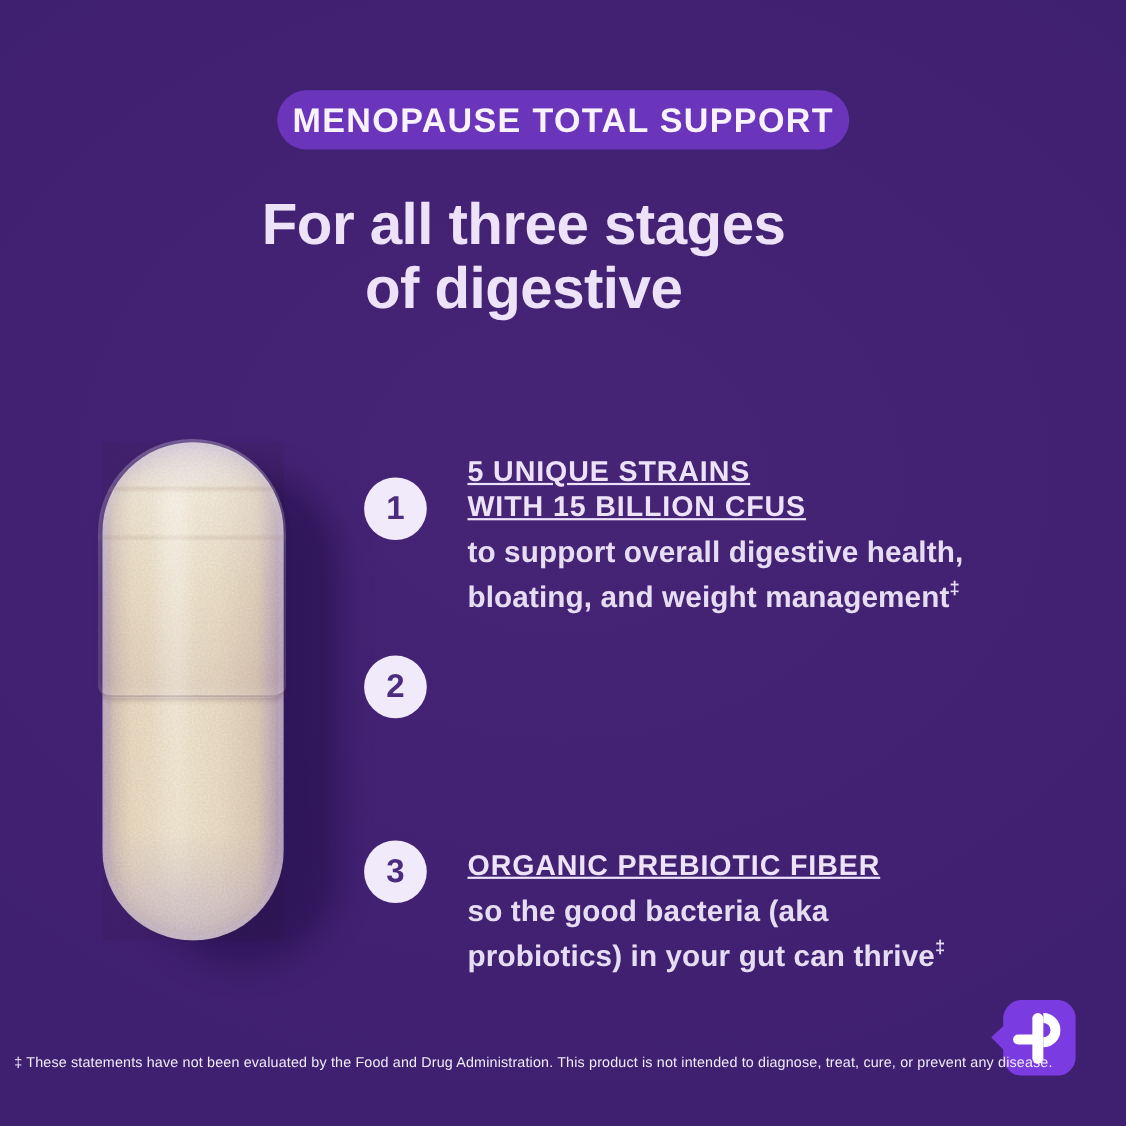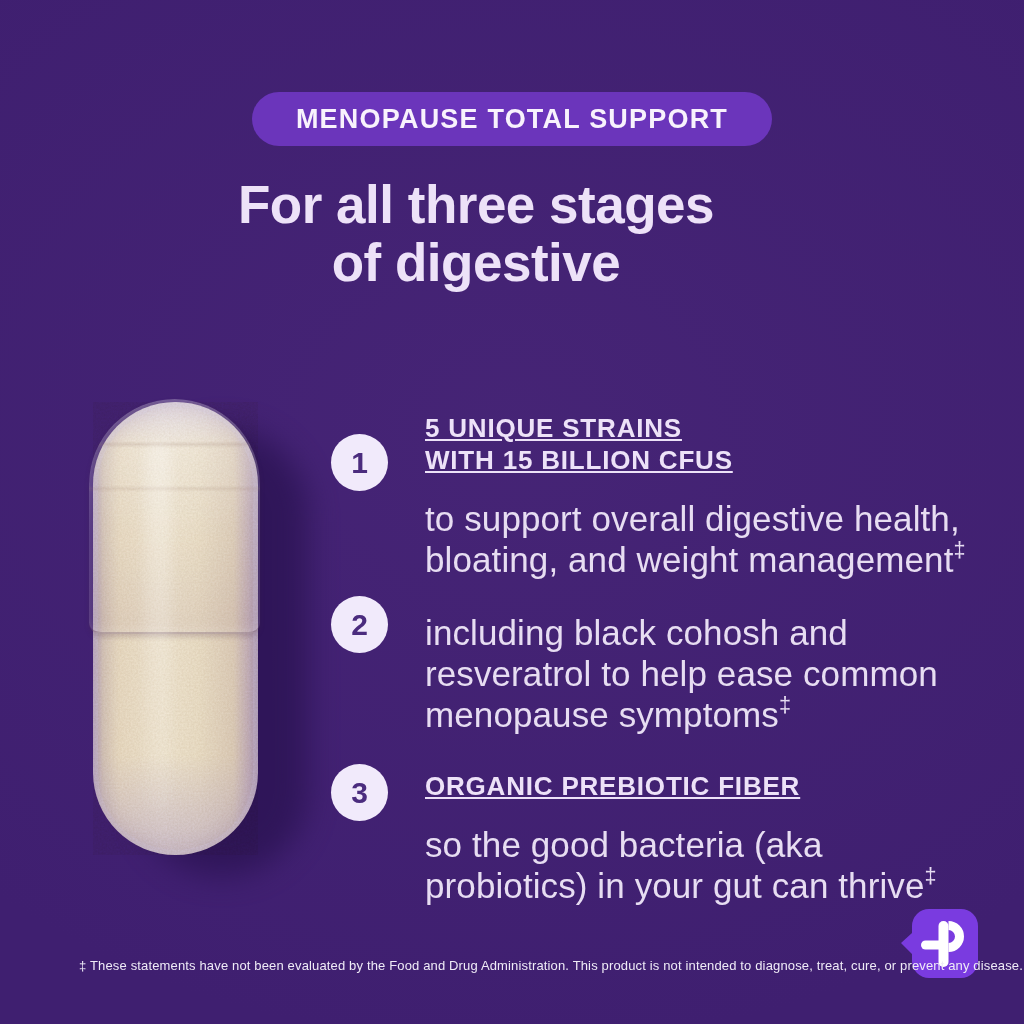--- a/index.html
+++ b/index.html
@@ -6,24 +6,24 @@
   .poster{
     position:relative; width:1024px; height:1024px; overflow:hidden;
     font-family:"Liberation Sans", sans-serif;
     background:
       radial-gradient(140% 110% at 50% 42%, rgba(82,46,128,.35) 0%, rgba(0,0,0,0) 55%),
       var(--bg, #3F1F70);
   }
 
   
   .badge{
-    position:absolute; top:92px; left:50%; transform:translateX(-50%);
+    position:absolute; top:82px; left:50%; transform:translateX(-50%);
     width:520px; height:54px; line-height:55px; text-align:center;
     background:var(--badge_bg,#6B35BB); color:var(--badge_text,#F8F2FD);
-    border-radius:28px; font-weight:700; font-size:27px; letter-spacing:1.2px;
+    border-radius:28px; font-weight:700; font-size:31px; letter-spacing:1.2px;
   }
 
   
   .heading{
     position:absolute; top:176px; left:0; width:952px; margin:0;
     text-align:center; font-weight:700; font-size:53px; line-height:58px;
     letter-spacing:-0.5px; color:var(--heading_text,#EDE2F8);
   }
 
   
@@ -67,35 +67,34 @@
     margin-right:37px;
   }
   .p1{top:412px;} .p1 .num{margin-top:22px;}
   .p2{top:590px;} .p2 .num{margin-top:6px;}
   .p3{top:770px;} .p3 .num{margin-top:-6px;}
   .pt-text h3{
     margin:0; font-size:26px; line-height:32px; font-weight:700;
     letter-spacing:.8px; color:var(--heading_text,#EDE2F8); white-space:pre-line;text-decoration:underline;
   }
   .pt-text p{
-    margin:22px 0 0; font-size:35px; line-height:41px; font-weight:400;
+    margin:6px 0 0; font-size:27px; line-height:41px; font-weight:700;
     letter-spacing:.1px; color:var(--body_text,#E7DDF2);
   }
   .pt-text p .body-lines{white-space:pre-line;}
   .pt-text sup{font-size:.62em; position:relative; top:-2px; vertical-align:super; line-height:0;}
 
   
   .logo{position:absolute; right:46px; bottom:46px;}
 
   
   .disclaimer{
     position:absolute; left:13px; top:958px; width:1010px;
     font-size:13px; letter-spacing:.15px; color:var(--footer_text,#EFEBF7);
     white-space:nowrap;
-    text-align:right;
   }
 </style>
 </head>
 <body>
 
 <div class="poster">
 
   <div class="badge">MENOPAUSE TOTAL SUPPORT</div>
 
   <h1 class="heading"><span>For all three stages</span><br><span>of digestive</span></h1>
@@ -122,23 +121,20 @@
         <h3>5 UNIQUE STRAINS
 WITH 15 BILLION CFUS</h3>
         <p><span class="body-lines">to support overall digestive health,
 bloating, and weight management</span><sup>‡</sup></p>
       </div>
     </div>
 
     <div class="point p2">
       <div class="num">2</div>
       <div class="pt-text">
-        <p><span class="body-lines">including black cohosh and
-resveratrol to help ease common
-menopause symptoms</span><sup>‡</sup></p>
       </div>
     </div>
 
     <div class="point p3">
       <div class="num">3</div>
       <div class="pt-text">
         <h3>ORGANIC PREBIOTIC FIBER</h3>
         <p><span class="body-lines">so the good bacteria (aka
 probiotics) in your gut can thrive</span><sup>‡</sup></p>
       </div>

